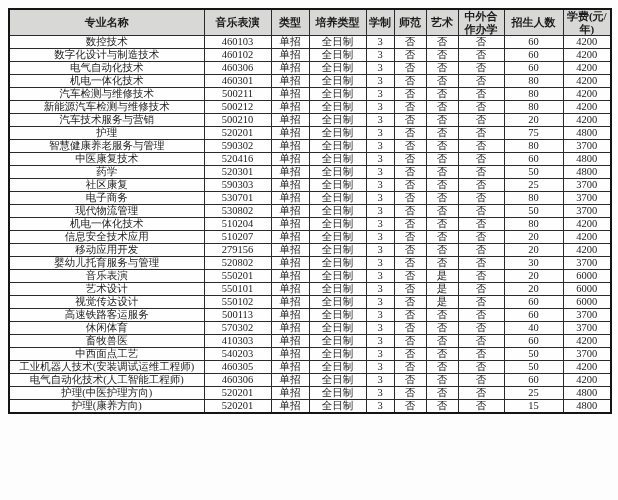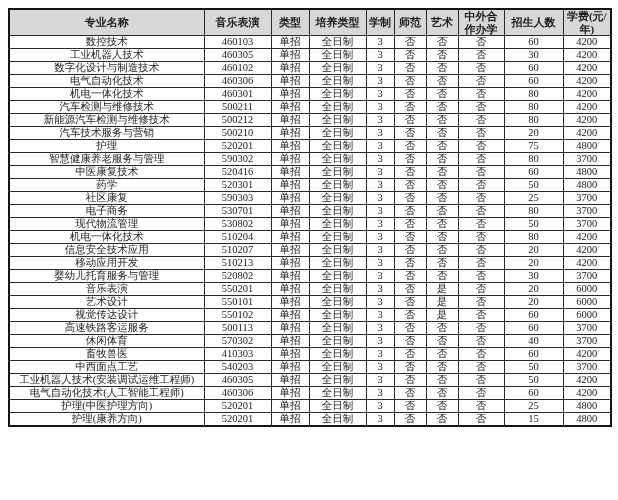--- a/index.html
+++ b/index.html
@@ -98,32 +98,20 @@
           <td>单招</td>
           <td>全日制</td>
           <td>3</td>
           <td>否</td>
           <td>否</td>
           <td>否</td>
           <td>60</td>
           <td>4200</td>
         </tr>
         <tr>
-          <td>工业机器人技术</td>
-          <td>460305</td>
-          <td>单招</td>
-          <td>全日制</td>
-          <td>3</td>
-          <td>否</td>
-          <td>否</td>
-          <td>否</td>
-          <td>30</td>
-          <td>4200</td>
-        </tr>
-        <tr>
           <td>数字化设计与制造技术</td>
           <td>460102</td>
           <td>单招</td>
           <td>全日制</td>
           <td>3</td>
           <td>否</td>
           <td>否</td>
           <td>否</td>
           <td>60</td>
           <td>4200</td>
@@ -291,21 +279,21 @@
           <td>全日制</td>
           <td>3</td>
           <td>否</td>
           <td>否</td>
           <td>否</td>
           <td>20</td>
           <td>4200</td>
         </tr>
         <tr>
           <td>移动应用开发</td>
-          <td>510213</td>
+          <td>279156</td>
           <td>单招</td>
           <td>全日制</td>
           <td>3</td>
           <td>否</td>
           <td>否</td>
           <td>否</td>
           <td>20</td>
           <td>4200</td>
         </tr>
         <tr>

